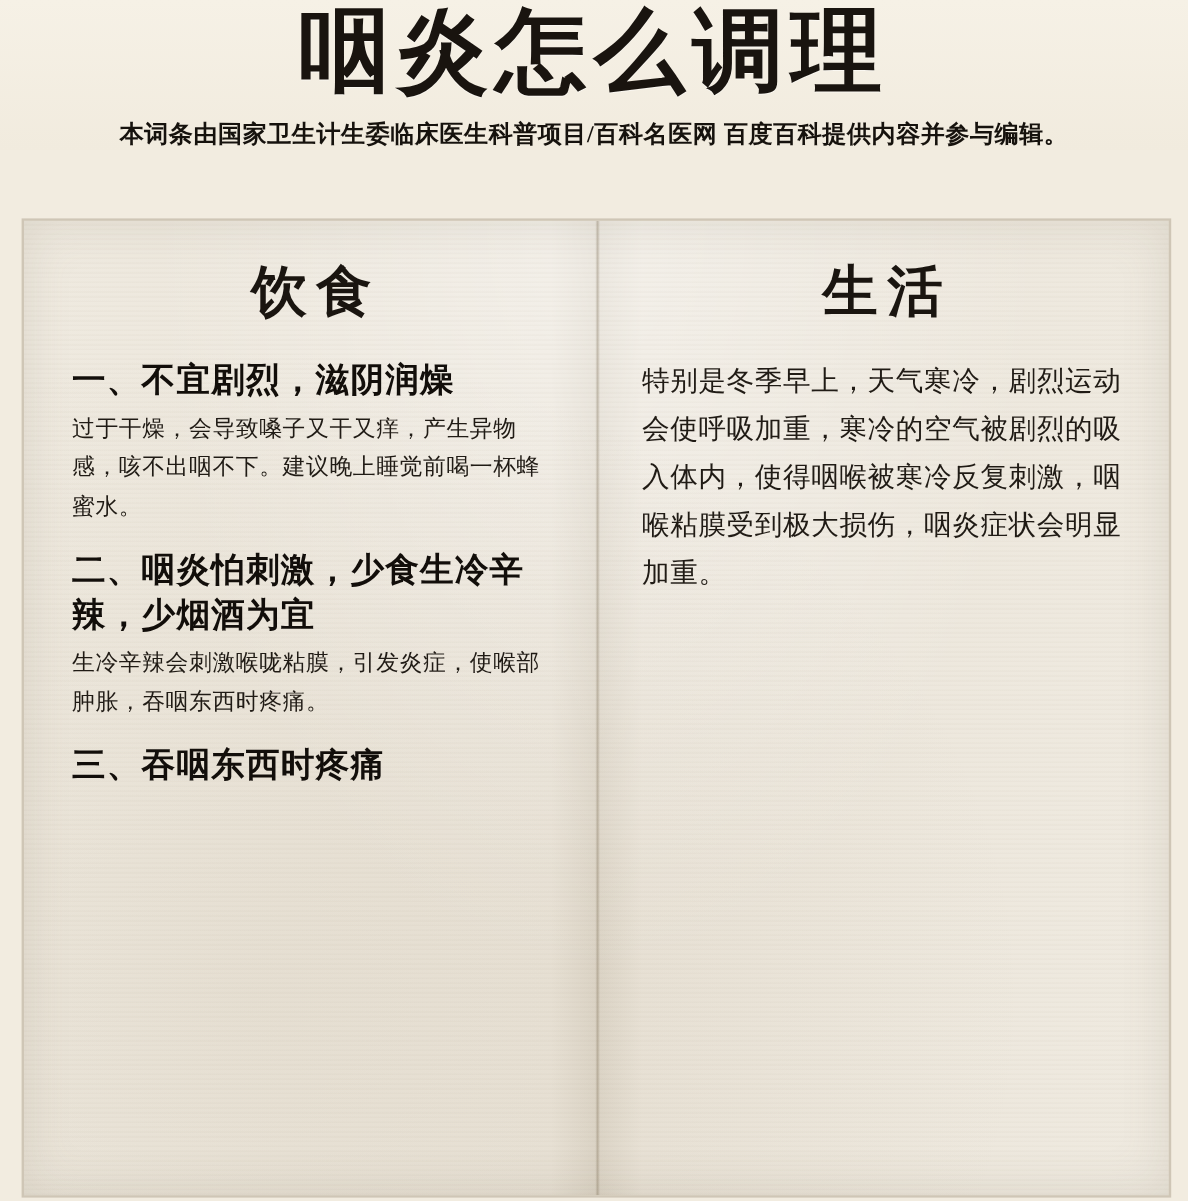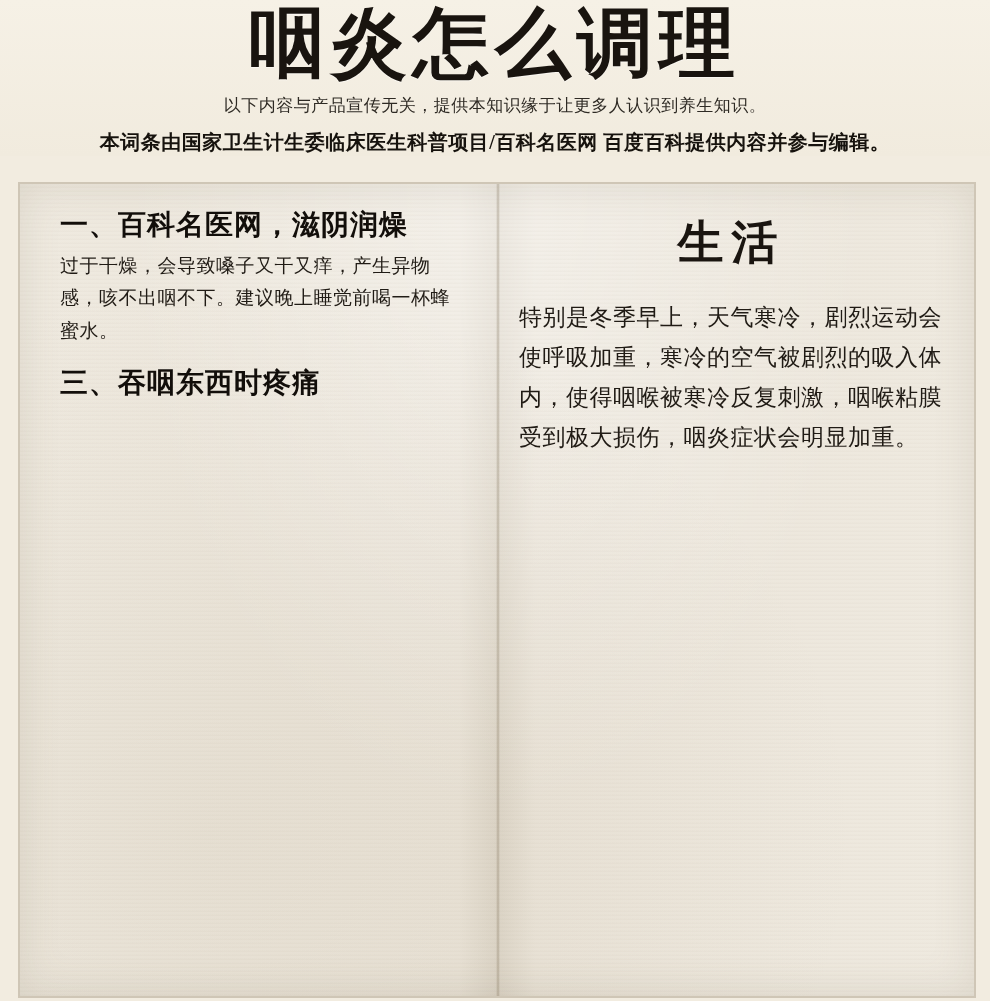--- a/index.html
+++ b/index.html
@@ -91,21 +91,21 @@
   .page {
     position: relative;
     box-sizing: border-box;
   }
   .page-left {
     width: 477px;
     padding: 22px 30px 0 40px;
   }
   .page-right {
     width: 477px;
-    padding: 22px 30px 0 22px;
+    padding: 22px 30px 0 38px;
   }
 
   .page-heading {
     text-align: center;
     font-size: 46px;
     font-weight: 700;
     color: #1a1510;
     letter-spacing: 8px;
     margin: 6px 0 24px 0;
     font-family: "Liberation Serif", "DejaVu Serif", serif;
@@ -137,35 +137,39 @@
   }
   .page-right .sec-title {
     font-size: 28px;
   }
 </style>
 </head>
 <body>
 
 <div class="header">
   <div class="main-title">咽炎怎么调理</div>
-  <div class="sub-line-1">以下内容与产品宣传无关，提供本知识缘于让更多人认识到养生知识。</div>
   <div class="sub-line-2">本词条由国家卫生计生委临床医生科普项目/百科名医网 百度百科提供内容并参与编辑。</div>
 </div>
 
 <div class="book">
   <div class="spine"></div>
   <div class="pages">
 
     <div class="page page-left">
+      <div class="page-heading">饮食</div>
 
       <div class="section">
-        <div class="sec-title">一、百科名医网，滋阴润燥</div>
+        <div class="sec-title">一、不宜剧烈，滋阴润燥</div>
         <div class="sec-body">过于干燥，会导致嗓子又干又痒，产生异物感，咳不出咽不下。建议晚上睡觉前喝一杯蜂蜜水。</div>
       </div>
 
+      <div class="section">
+        <div class="sec-title">二、咽炎怕刺激，少食生冷辛辣，少烟酒为宜</div>
+        <div class="sec-body">生冷辛辣会刺激喉咙粘膜，引发炎症，使喉部肿胀，吞咽东西时疼痛。</div>
+      </div>
 
       <div class="section">
         <div class="sec-title">三、吞咽东西时疼痛</div>
       </div>
     </div>
 
     <div class="page page-right">
       <div class="page-heading">生活</div>
 
 

